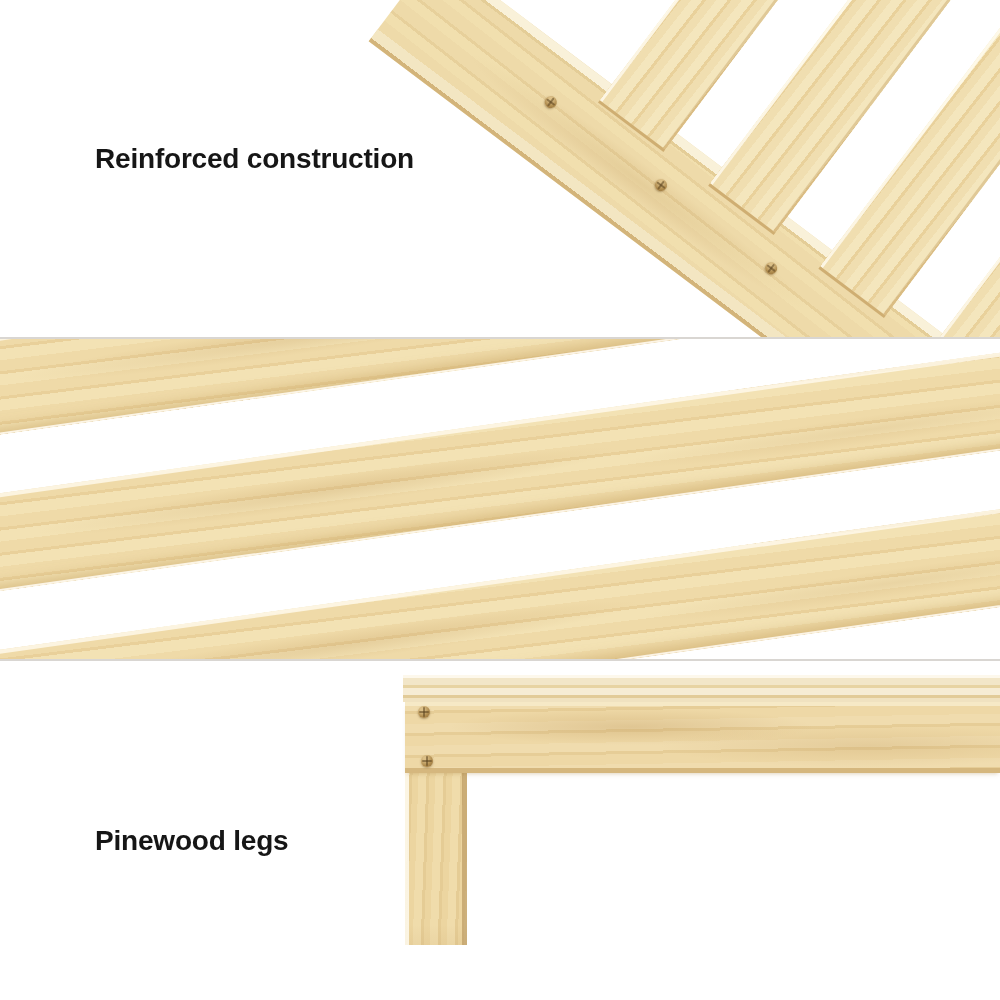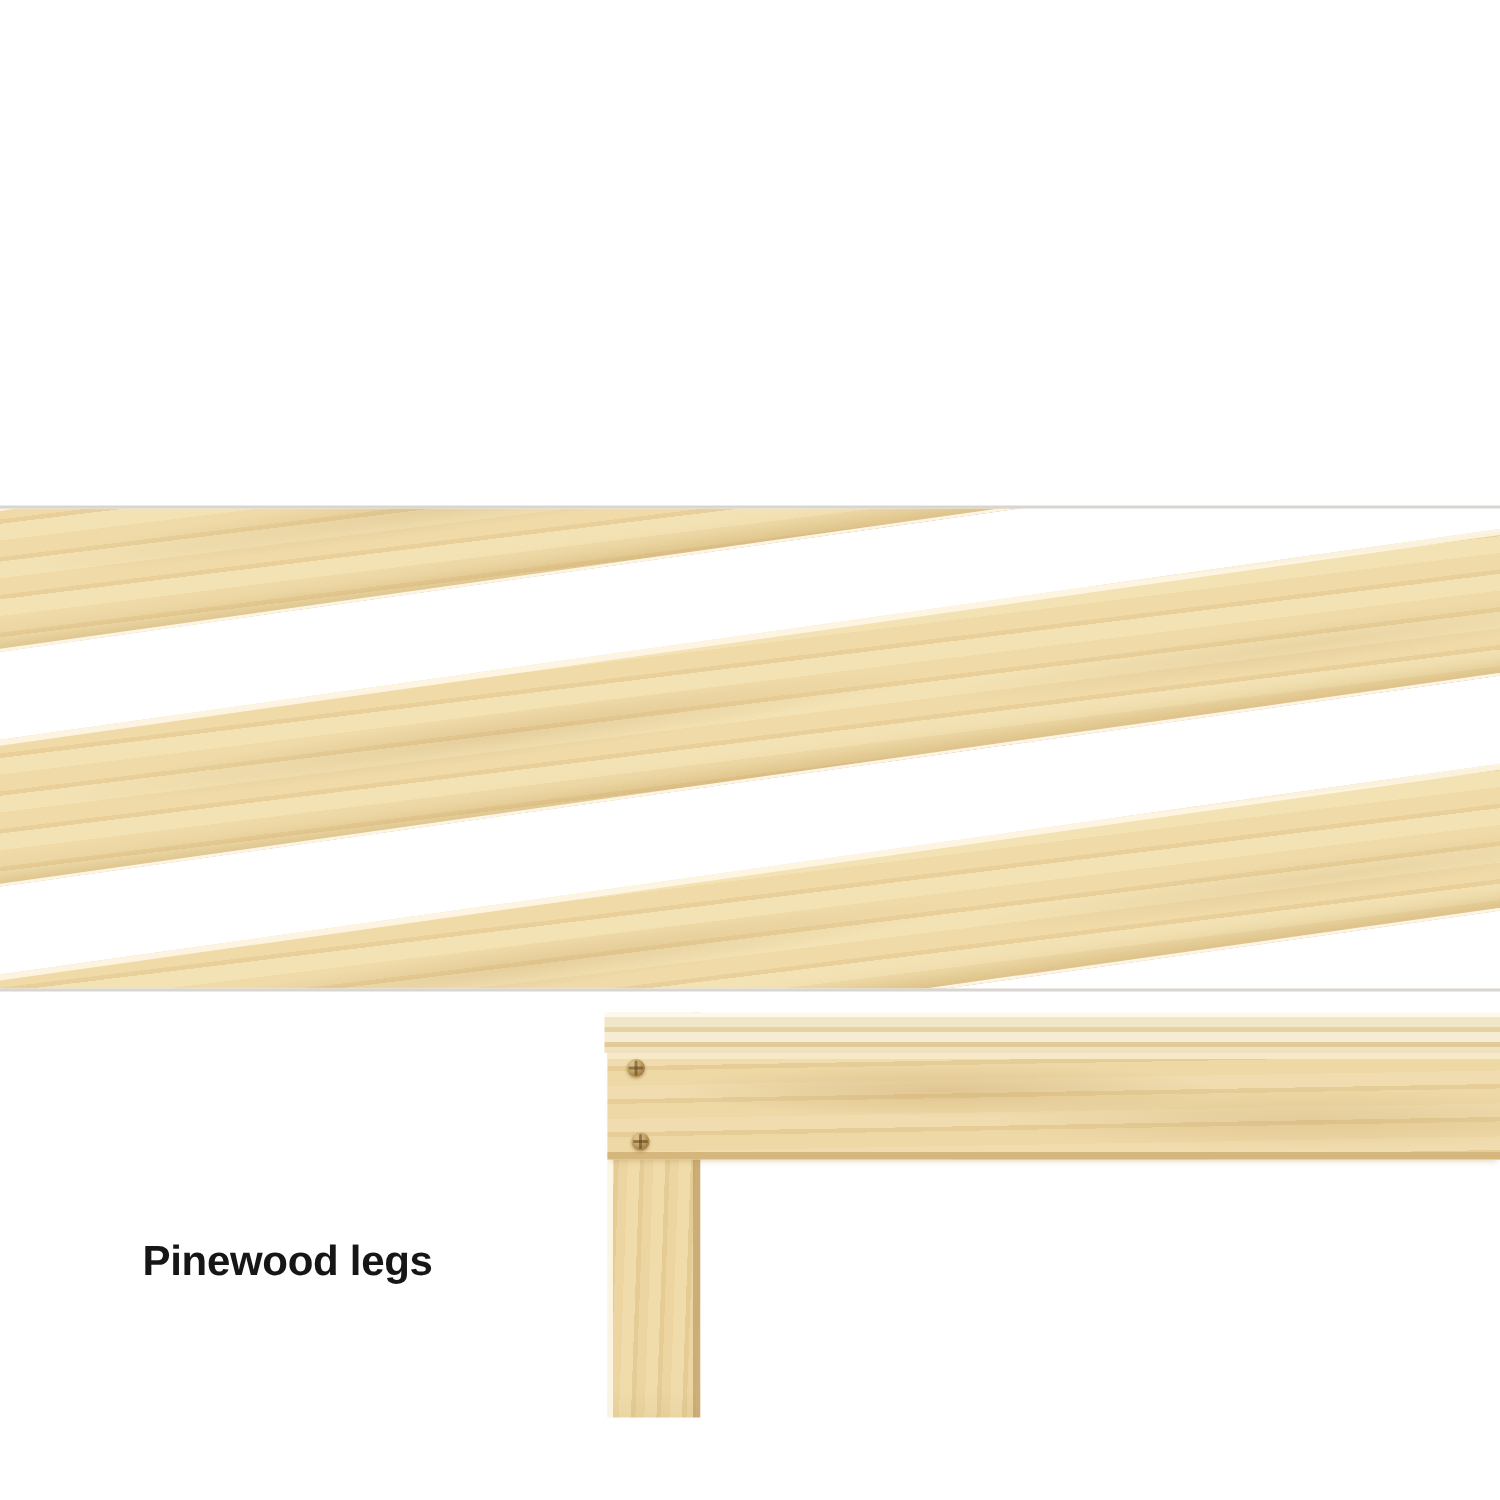--- a/index.html
+++ b/index.html
@@ -103,20 +103,45 @@
       repeating-linear-gradient(179deg, #f0dcae 0 9px, #e6cd97 9px 12px, #eed8a6 12px 22px);
     box-shadow: 0 3px 4px -2px rgba(170,135,75,.35);
   }
   .ls1 { left:418px; top:45px; z-index:4; } .ls2 { left:421px; top:94px; z-index:4; }
 </style>
 </head>
 <body>
 
 <div class="canvas">
 
+  <section class="panel p-top">
+    <div class="ladder">
+      <div class="t-rail">
+        <span class="screw rs1">
+            <span class="cx"></span>
+            <span class="cy"></span>
+          </span>
+        <span class="screw rs2">
+            <span class="cx"></span>
+            <span class="cy"></span>
+          </span>
+        <span class="screw rs3">
+            <span class="cx"></span>
+            <span class="cy"></span>
+          </span>
+
+      </div>
+      <div class="t-slat ts1"></div>
+      <div class="t-slat ts2"></div>
+      <div class="t-slat ts3"></div>
+      <div class="t-slat ts4"></div>
+
+    </div>
+    <div class="label label-top">Reinforced construction</div>
+  </section>
 
   <div class="divider d1"></div>
 
   <section class="panel p-mid">
     <div class="mid-slats">
       <div class="m-slat ms1"></div>
       <div class="m-slat ms2"></div>
       <div class="m-slat ms3"></div>
     </div>
 

